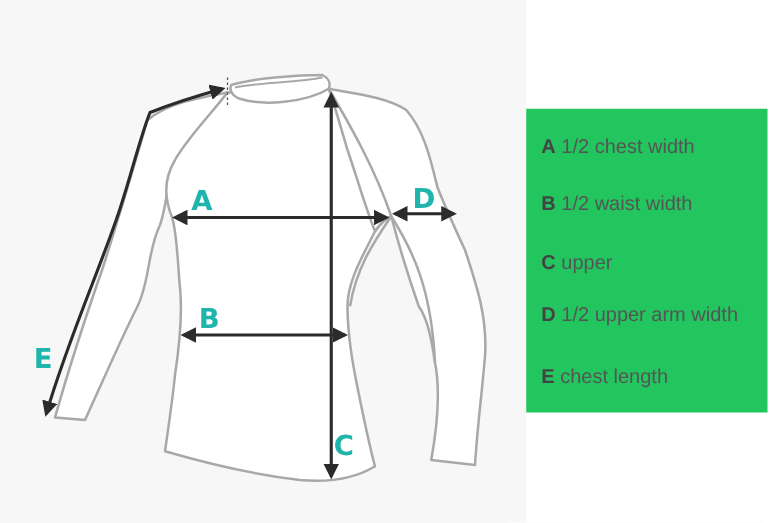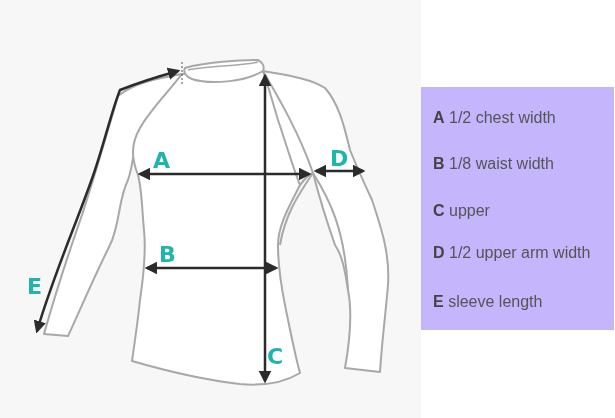--- a/index.html
+++ b/index.html
@@ -28,21 +28,21 @@
       top: 0;
       width: 421px;
       height: 418px;
     }
     .legend-panel {
       position: absolute;
       left: 421px;
       top: 87px;
       width: 193px;
       height: 243px;
-      background: #c4b5fd;
+      background: #22c55e;
     }
     .legend-list {
       list-style: none;
       margin: 0;
       padding: 0;
     }
     .legend-item {
       position: absolute;
       left: 12px;
       font-size: 16px;
@@ -107,28 +107,28 @@
 </div>
 
 <div class="legend-panel">
   <ul class="legend-list">
     <li class="legend-item" style="top:21px;">
       <span class="legend-key">A</span>
       <span>1/2 chest width</span>
     </li>
     <li class="legend-item" style="top:67px;">
       <span class="legend-key">B</span>
-      <span>1/8 waist width</span>
+      <span>1/2 waist width</span>
     </li>
     <li class="legend-item" style="top:114px;">
       <span class="legend-key">C</span>
       <span>upper</span>
     </li>
     <li class="legend-item" style="top:156px;">
       <span class="legend-key">D</span>
       <span>1/2 upper arm width</span>
     </li>
     <li class="legend-item" style="top:205px;">
       <span class="legend-key">E</span>
-      <span>sleeve length</span>
+      <span>chest length</span>
     </li>
   </ul>
 </div>
 
 </body></html>

